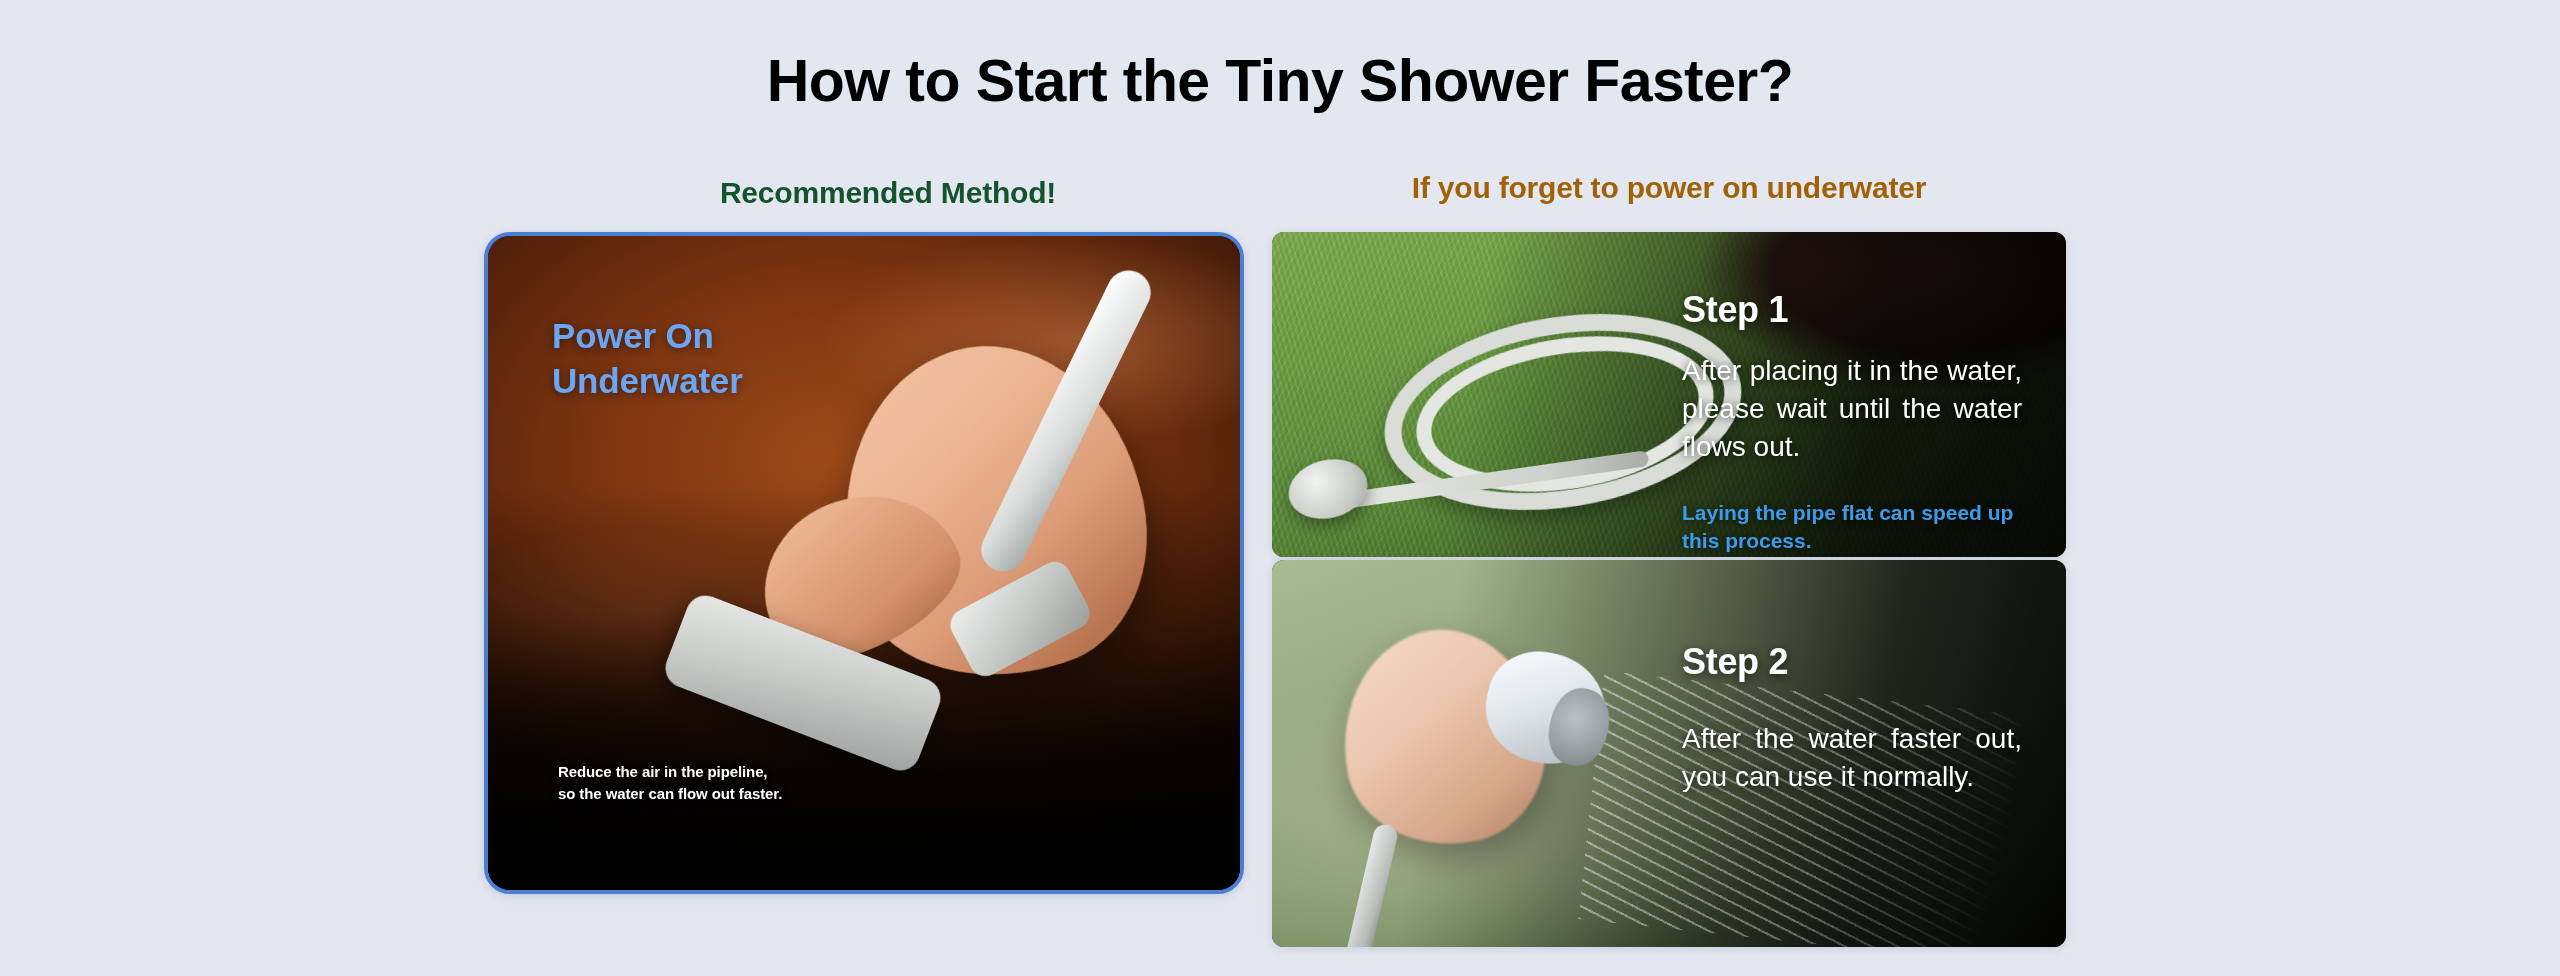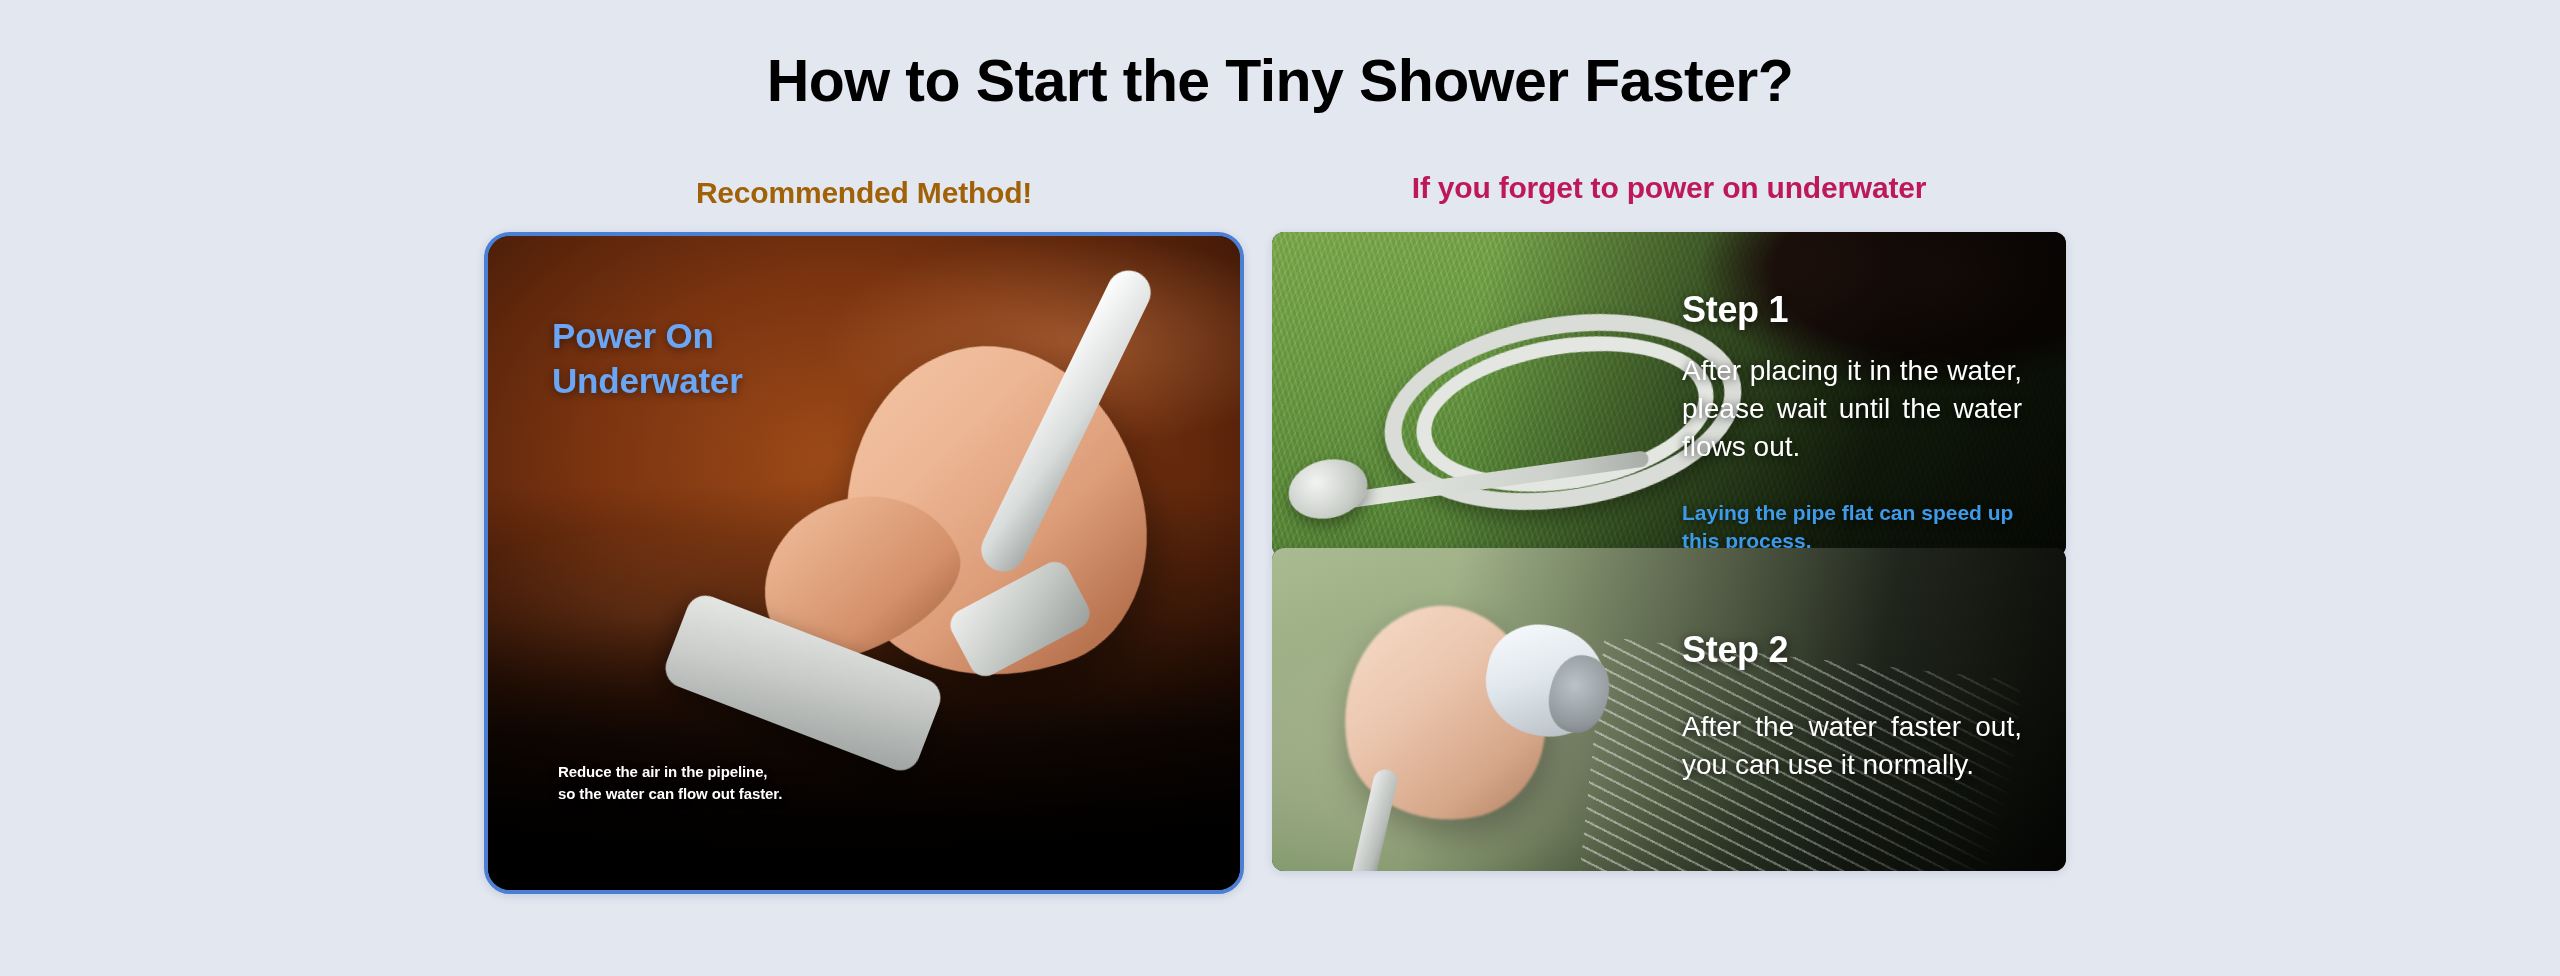--- a/index.html
+++ b/index.html
@@ -35,22 +35,22 @@
 
   
   .col-head {
     position: absolute;
     font-size: 30px;
     font-weight: 700;
     letter-spacing: -0.2px;
     text-align: center;
     line-height: 1.2;
   }
-  .col-head.left  { top: 175px; left: 484px;  width: 760px; color: #a16207; }
-  .col-head.right { top: 170px; left: 1272px; width: 794px; color: #be185d; }
+  .col-head.left  { top: 175px; left: 508px;  width: 760px; color: #14532d; }
+  .col-head.right { top: 170px; left: 1272px; width: 794px; color: #a16207; }
 
   
   .hero-card {
     position: absolute;
     left: 484px;
     top: 232px;
     width: 760px;
     height: 662px;
     border: 4px solid #4a7fd4;
     border-radius: 26px;
@@ -152,21 +152,21 @@
   .step-card {
     position: absolute;
     left: 1272px;
     width: 794px;
     border-radius: 12px;
     overflow: hidden;
     background: #2a2f22;
     box-shadow: 0 2px 10px rgba(40,60,110,0.14);
   }
   #step-card-1 { top: 232px;  height: 325px; }
-  #step-card-2 { top: 548px;  height: 323px; }
+  #step-card-2 { top: 560px;  height: 387px; }
 
   .step-photo { position: absolute; inset: 0; }
 
   
   .photo-grass {
     background:
       linear-gradient(100deg, rgba(0,0,0,0) 26%, rgba(0,0,0,0.45) 52%, rgba(0,0,0,0.80) 74%, rgba(0,0,0,0.90) 100%),
       radial-gradient(ellipse 300px 150px at 84% 12%, #6b3b2a 0%, #3d2318 55%, rgba(30,18,12,0) 80%),
       repeating-linear-gradient(74deg, rgba(255,255,255,0.045) 0 2px, rgba(0,0,0,0.05) 2px 5px),
       repeating-linear-gradient(-62deg, rgba(255,255,255,0.035) 0 2px, rgba(0,0,0,0.04) 2px 6px),

